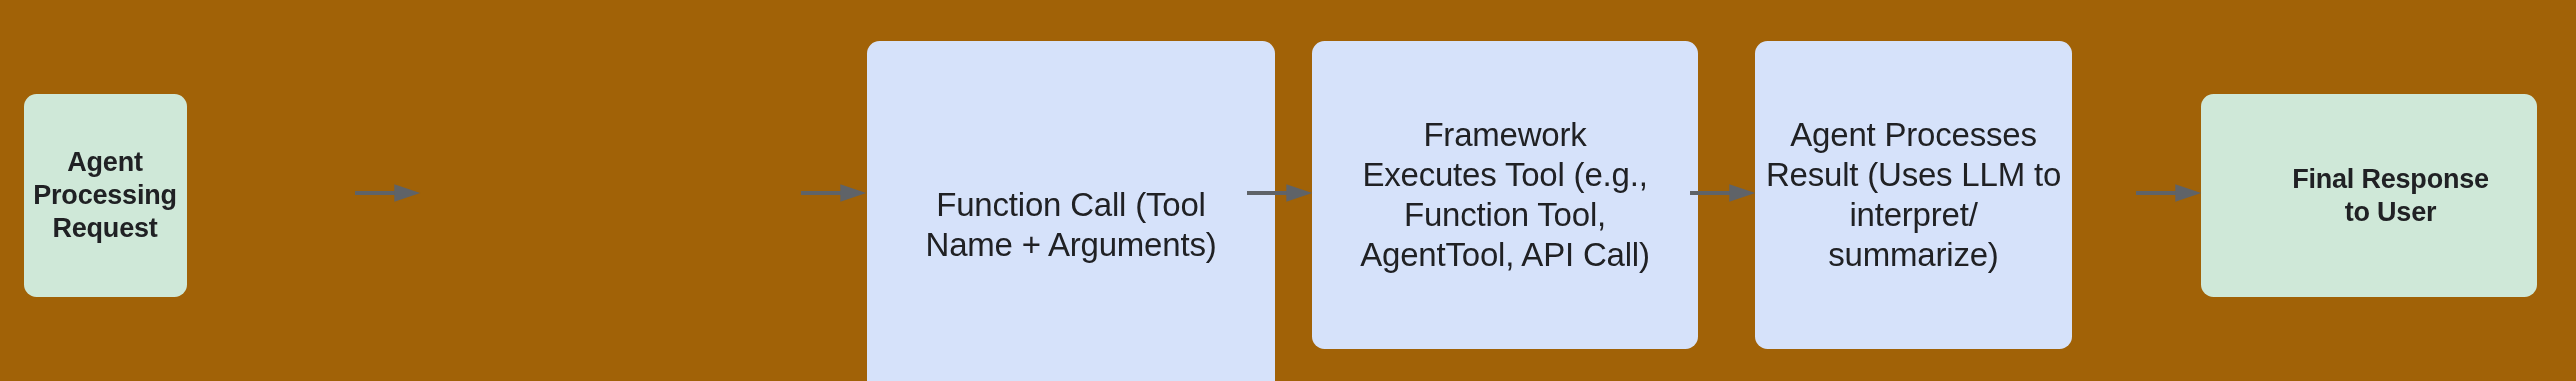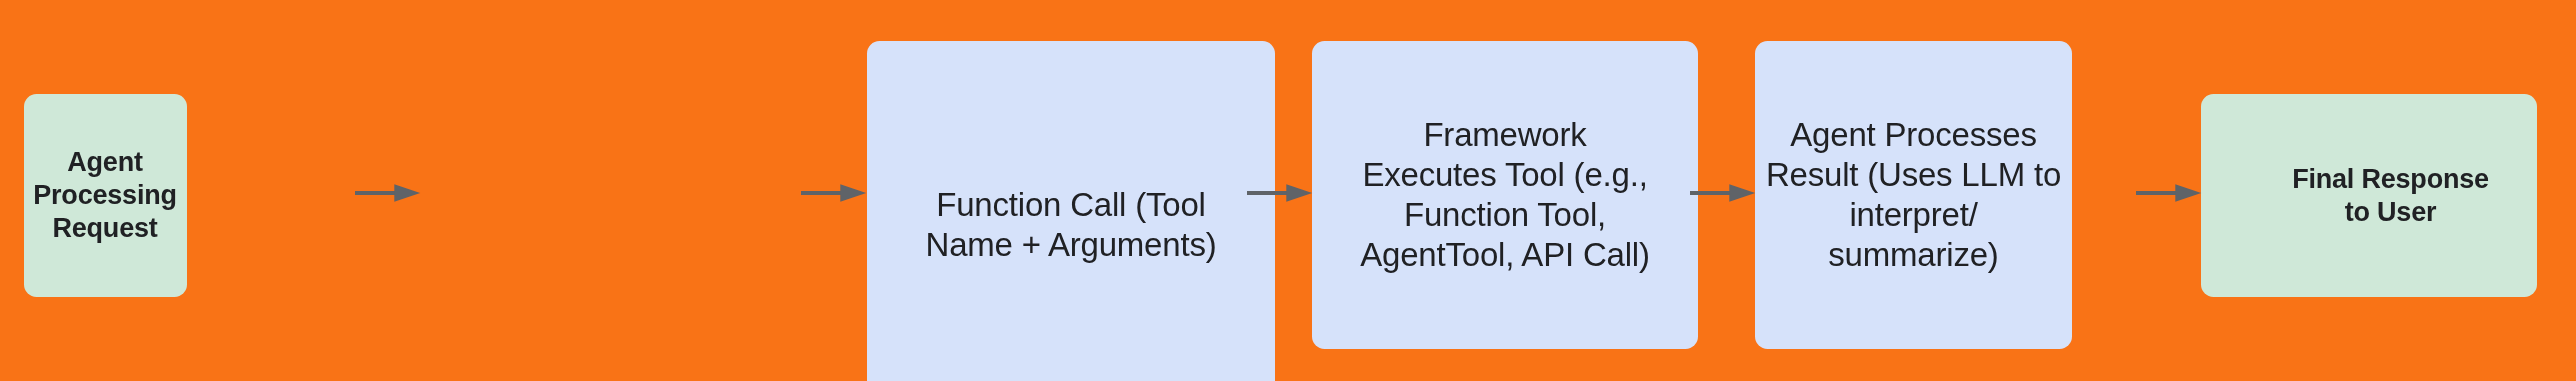--- a/index.html
+++ b/index.html
@@ -4,21 +4,21 @@
 <style>
   html, body {
     margin: 0;
     padding: 0;
     background: #ffffff;
   }
   #canvas {
     position: relative;
     width: 2576px;
     height: 382px;
-    background: #f97316;
+    background: #a16207;
     overflow: hidden;
     font-family: "Liberation Sans", "DejaVu Sans", sans-serif;
   }
 
   
   .node {
     position: absolute;
     box-sizing: border-box;
     display: flex;
     align-items: center;

